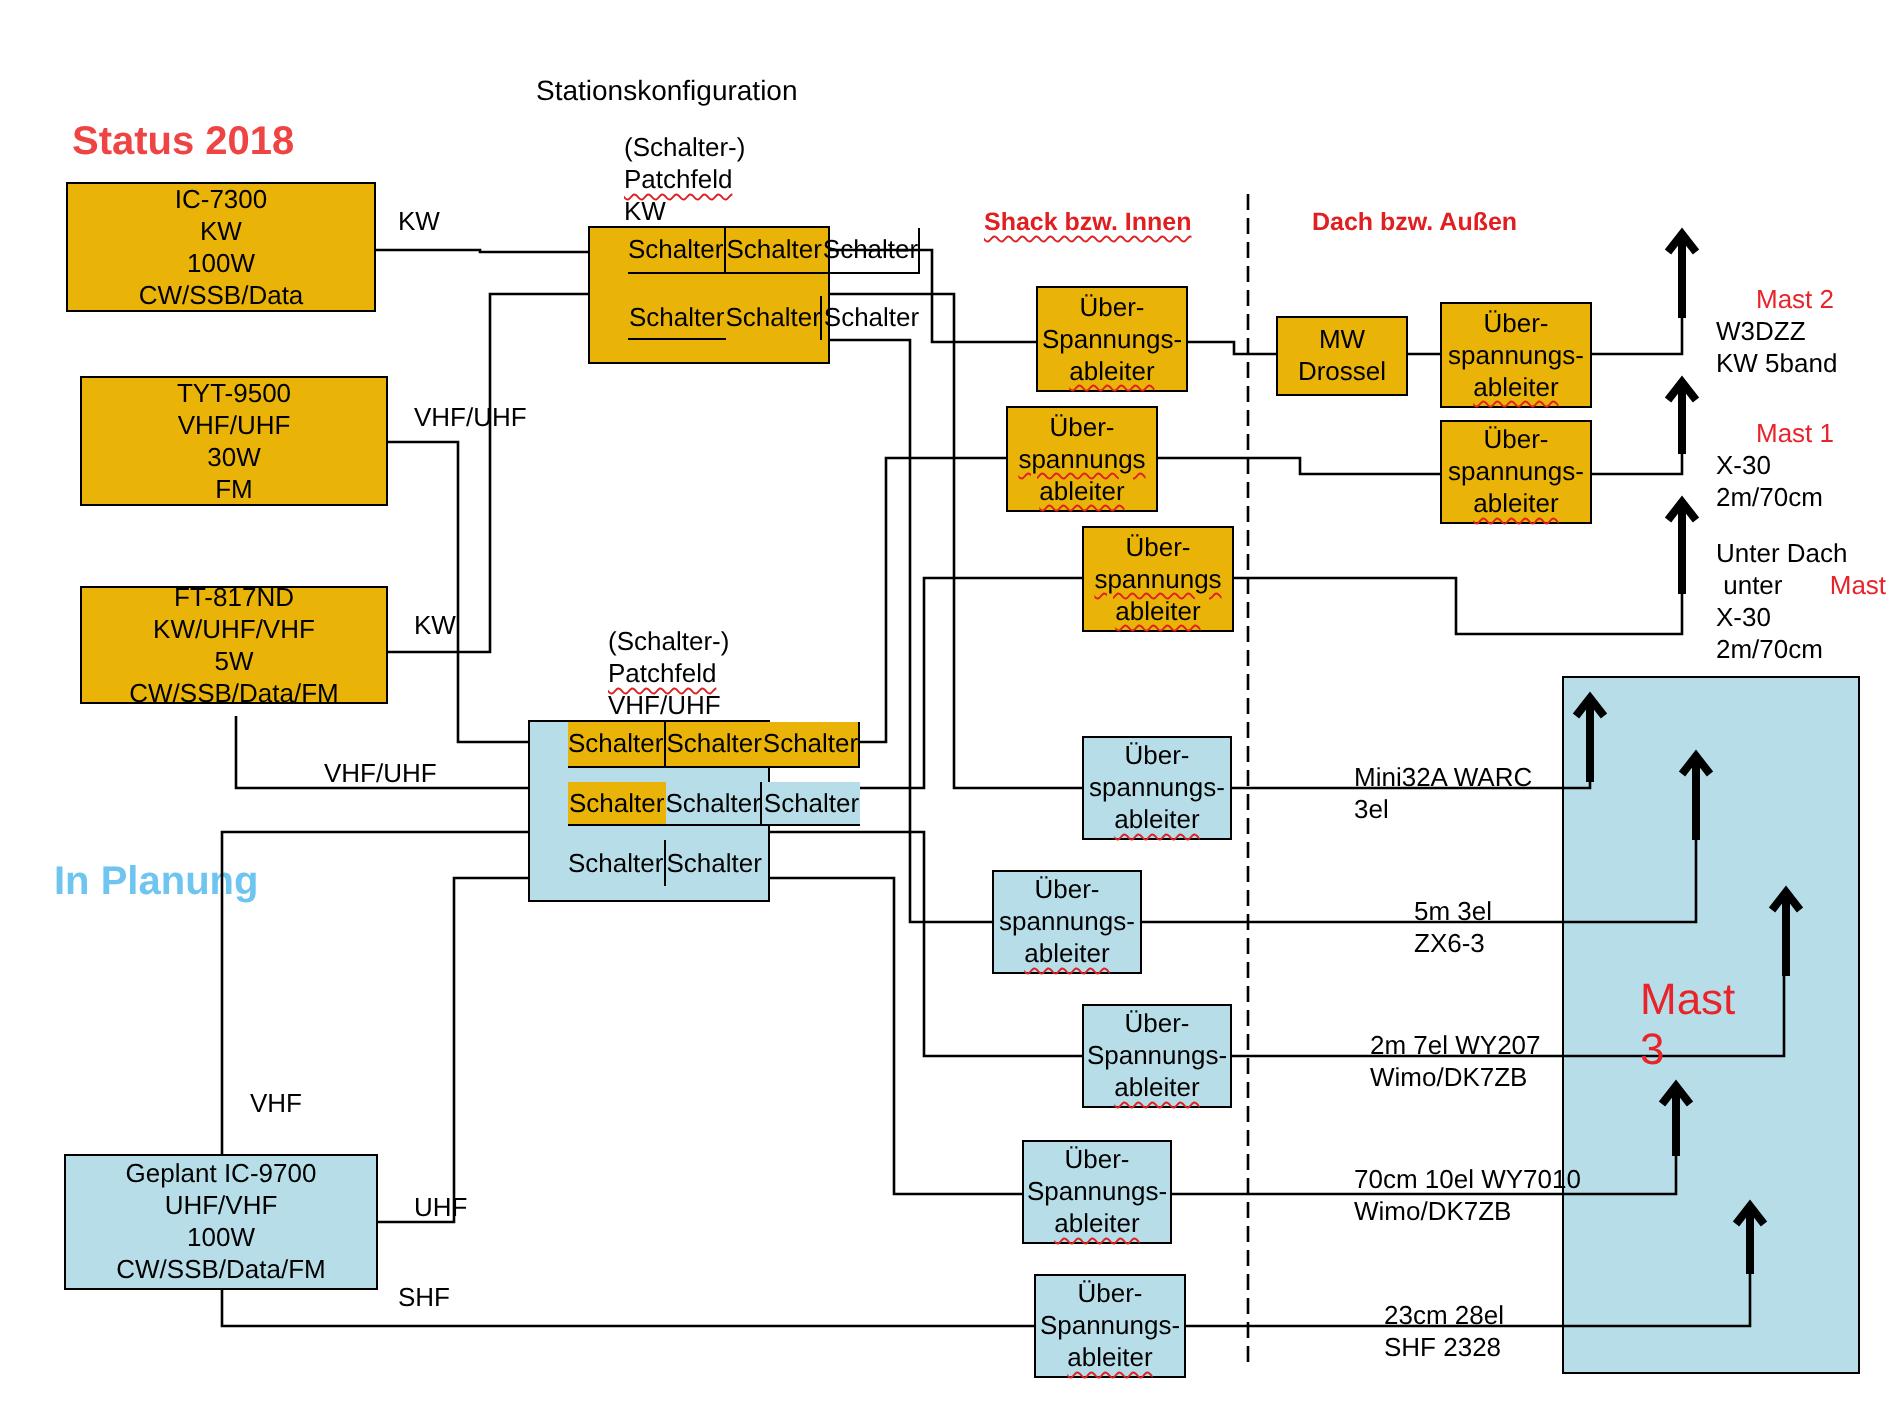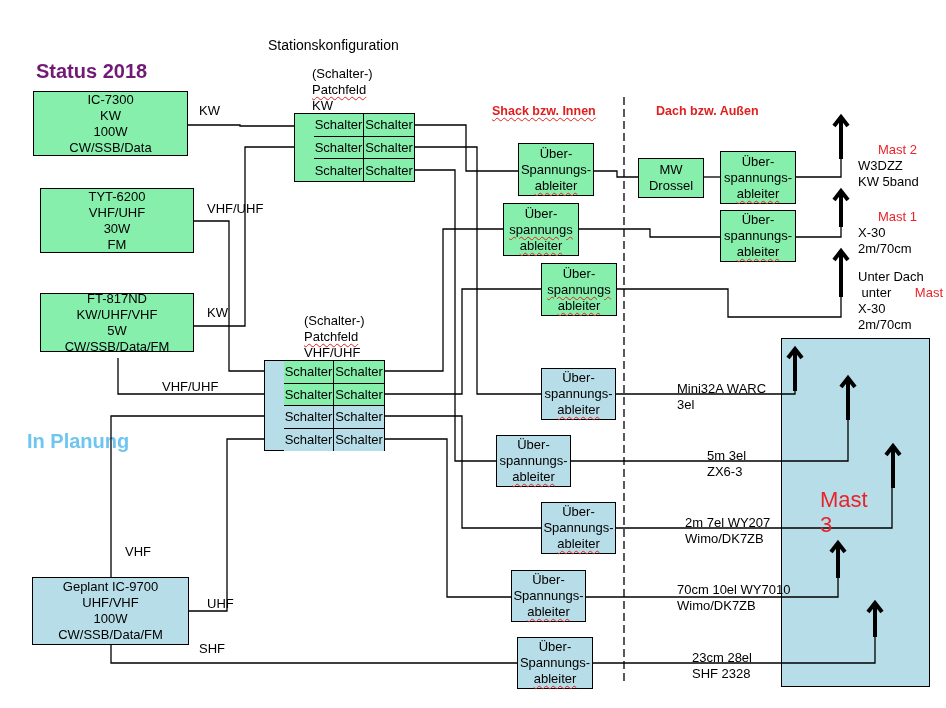--- a/index.html
+++ b/index.html
@@ -1,25 +1,25 @@
 <!DOCTYPE html>
 <html><head>
 <meta charset="utf-8">
 <style>
   html,body{margin:0;padding:0;background:#fff;}
   body{width:946px;height:708px;position:relative;overflow:hidden;font-family:"Liberation Sans",sans-serif;color:#000;}
   .abs{position:absolute;}
   .title{left:268px;top:31px;font-size:14px;line-height:28px;white-space:nowrap;}
-  .status{left:36px;top:60px;font-size:20px;font-weight:bold;color:#701a75;white-space:nowrap;}
+  .status{left:36px;top:60px;font-size:20px;font-weight:bold;color:#ef4444;white-space:nowrap;}
   .planning{left:27px;top:428px;font-size:20px;font-weight:bold;color:#6EC6F0;line-height:27px;white-space:nowrap;}
   .zone{font-size:12.5px;font-weight:bold;color:#E02020;white-space:nowrap;top:104px;}
   .box{position:absolute;box-sizing:border-box;border:1.5px solid #000;display:flex;flex-direction:column;justify-content:center;align-items:center;font-size:13px;line-height:16px;text-align:center;white-space:nowrap;}
-  .green{background:#86efac;}
+  .green{background:#eab308;}
   .blue{background:#B7DEE8;}
-  .patch{position:absolute;box-sizing:border-box;border:1.5px solid #000;display:grid;grid-template-columns:1fr 1fr;padding-left:19px;}
+  .patch{position:absolute;box-sizing:border-box;border:1.5px solid #000;display:grid;grid-template-columns:1fr 1fr 1fr;padding-left:19px;}
   .cell{box-sizing:border-box;border-right:1.5px solid #000;border-bottom:1.5px solid #000;font-size:13px;display:flex;align-items:center;justify-content:center;height:22.5px;}
   .cell.r{border-right:none;}
   .cell.last{border-bottom:none;}
   .lbl{position:absolute;font-size:13px;line-height:16px;white-space:nowrap;}
   .wavy{text-decoration:underline wavy #E02020;text-decoration-thickness:1px;text-underline-offset:2px;}
   .red{color:#E8232A;margin-left:20px;}
   .mast3{position:absolute;left:781px;top:338px;width:149px;height:349px;box-sizing:border-box;background:#B7DEE8;border:1.5px solid #000;}
   .mast3-text{position:absolute;left:820px;top:487px;width:72px;text-align:left;font-size:22px;line-height:25px;color:#E8232A;}
   svg.wires{position:absolute;left:0;top:0;}
 </style>
@@ -77,21 +77,21 @@
     </g>
 </svg>
 
 <div class="box green" style="left:33px;top:91px;width:155px;height:65px">
   <div>IC-7300</div>
   <div>KW</div>
   <div>100W</div>
   <div>CW/SSB/Data</div>
 </div>
 <div class="box green" style="left:40px;top:188px;width:154px;height:65px">
-  <div>TYT-6200</div>
+  <div>TYT-9500</div>
   <div>VHF/UHF</div>
   <div>30W</div>
   <div>FM</div>
 </div>
 <div class="box green" style="left:40px;top:293px;width:154px;height:59px">
   <div>FT-817ND</div>
   <div>KW/UHF/VHF</div>
   <div>5W</div>
   <div>CW/SSB/Data/FM</div>
 </div>

